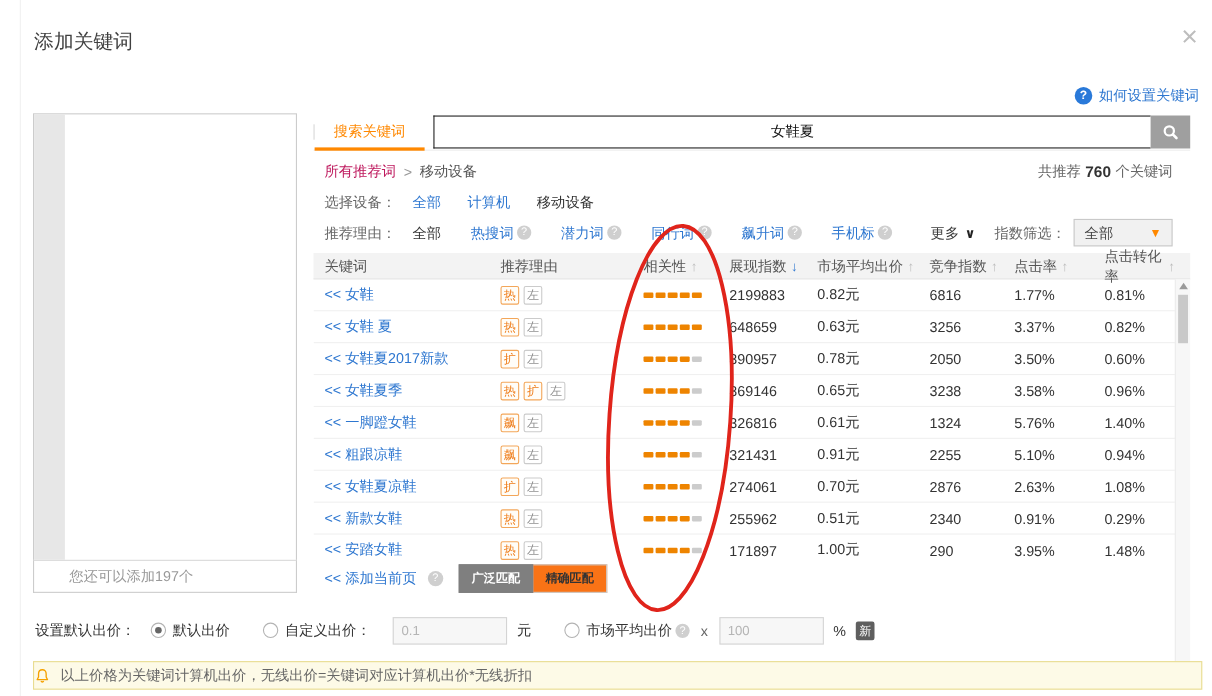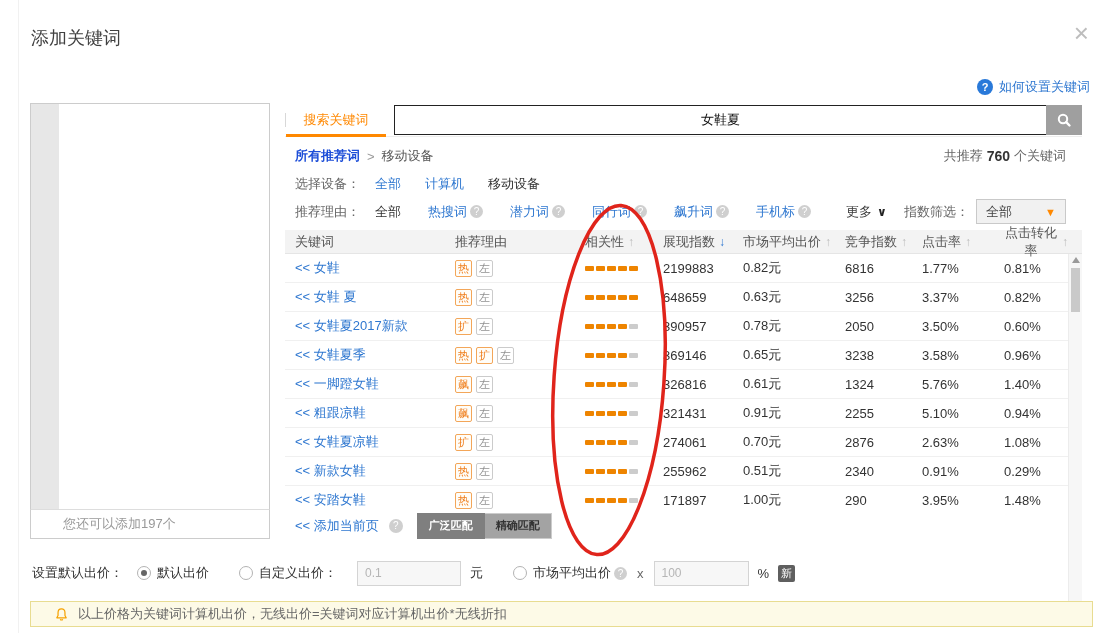--- a/index.html
+++ b/index.html
@@ -27,39 +27,39 @@
   .tab{width:100px;text-align:center;font-size:13px;color:#555;line-height:34px;height:34px;position:relative;cursor:pointer;}
   .tab.active{color:#ff8800;}
   .tab.active::after{content:"";position:absolute;left:0;bottom:0;width:100%;height:3px;background:#ff8800;}
   .tabdiv{width:1px;height:14px;background:#d8d8d8;}
   .search-input{flex:1;height:30px;border:1px solid #222;margin-left:8px;padding:0 8px;font-size:13px;color:#111;
          box-sizing:border-box;z-index:1;outline:none;border-right:none;text-align:center;}
   .search-btn{width:36px;height:30px;background:#9f9f9f;border:none;display:flex;align-items:center;justify-content:center;cursor:pointer;z-index:1;padding:0;}
 
   .filters{padding-left:10px;font-size:13px;}
   .crumb-row{margin-top:10px;display:flex;align-items:center;height:18px;padding-right:16px;}
-  .crumb-root{color:#1d4ed8;font-weight:bold;} .crumb-sep{color:#999;margin:0 7px;} .crumb-cur{color:#555;}
+  .crumb-root{color:#be185d;} .crumb-sep{color:#999;margin:0 7px;} .crumb-cur{color:#555;}
   .total{margin-left:auto;color:#666;display:flex;align-items:center;}
   .total b{color:#333;margin:0 4px;font-size:14px;}
   .filter-row{margin-top:9px;display:flex;align-items:center;height:19px;padding-right:16px;}
   .frow-label{color:#666;width:80px;flex:none;}
   .flink{color:#2e77d0;cursor:pointer;margin-right:24px;display:inline-flex;align-items:center;}
   .flink.sel{color:#333;cursor:default;}
   .reason-row .flink{margin-right:27px;}
   .qdot{width:13px;height:13px;border-radius:50%;background:#cfcfcf;color:#fff;font-size:10px;flex:none;
         display:inline-flex;align-items:center;justify-content:center;margin-left:3px;}
   .more{color:#3a3a3a;margin-left:8px;display:inline-flex;align-items:center;gap:5px;cursor:pointer;}
   .chev{font-size:12px;font-weight:bold;color:#222;}
   .index-filter{margin-left:auto;display:flex;align-items:center;color:#666;}
   .dropdown{width:90px;height:25px;border:1px solid #c9c9c9;background:#f1f1f1;display:flex;align-items:center;
         justify-content:space-between;padding:0 9px;margin-left:7px;box-sizing:border-box;color:#444;cursor:pointer;}
   .tri{color:#ff8800;font-size:11px;}
 
   
-  .thead{margin-top:9px;height:23px;background:#f3f3f3;display:flex;align-items:center;font-size:13px;color:#555;border-bottom:1px solid #e5e5e5;text-align:center;}
+  .thead{margin-top:9px;height:23px;background:#f3f3f3;display:flex;align-items:center;font-size:13px;color:#555;border-bottom:1px solid #e5e5e5;}
   .th{display:flex;align-items:center;padding-left:10px;box-sizing:border-box;flex:none;}
   .arrow{margin-left:4px;color:#bbb;font-size:12px;}
   .arrow.active{color:#2e77d0;font-weight:bold;}
   .tbody{height:256px;overflow:hidden;position:relative;}
   .trow{height:28px;display:flex;align-items:center;border-bottom:1px solid #f0f0f0;font-size:13px;}
   .td{padding-left:10px;box-sizing:border-box;display:flex;align-items:center;flex:none;}
   .kw{color:#2e77d0;cursor:pointer;white-space:nowrap;}
   .badge{display:inline-flex;align-items:center;justify-content:center;width:15px;height:15px;border-radius:2px;
         font-size:11px;margin-right:4px;box-sizing:content-box;}
   .badge.orange{border:1px solid #f3a659;color:#ef7d1a;background:#fffdf8;}
@@ -70,35 +70,35 @@
   .vscroll{position:absolute;right:0;top:151px;width:14px;height:359px;background:#f7f7f7;border-left:1px solid #ececec;box-sizing:border-box;}
   .vs-up{position:absolute;top:3px;left:3px;width:0;height:0;border-left:4px solid transparent;border-right:4px solid transparent;border-bottom:6px solid #9a9a9a;}
   .vs-thumb{position:absolute;top:14px;left:2px;width:9px;height:44px;background:#c9c9c9;}
   .vs-down{position:absolute;bottom:4px;left:3px;width:0;height:0;border-left:4px solid transparent;border-right:4px solid transparent;border-top:6px solid #9a9a9a;}
 
   .table-footer{height:31px;display:flex;align-items:center;padding-left:10px;font-size:13px;}
   .addlink{color:#2e77d0;cursor:pointer;}
   .table-footer .qdot{margin-left:10px;margin-right:14px;width:14px;height:14px;}
   .btn{height:26px;padding:0 11px;font-size:11px;font-weight:bold;display:inline-flex;align-items:center;justify-content:center;cursor:pointer;box-sizing:border-box;}
   .btn.dark{background:#7f7f7f;color:#fff;border:1px solid #7f7f7f;}
-  .btn.light{background:#a3a3a3;color:#333;border:1px solid #ccc;border-left:none;}
+  .btn.light{background:#f97316;color:#333;border:1px solid #ccc;border-left:none;}
 
   
   .bid-row{position:absolute;left:32px;top:560px;display:flex;align-items:center;font-size:13px;color:#333;height:26px;}
   .bid-label{margin-right:14px;}
   .radio{width:14px;height:14px;border:1px solid #b3b3b3;border-radius:50%;background:#fff;display:inline-block;
         position:relative;margin-right:6px;box-sizing:border-box;flex:none;cursor:pointer;}
   .radio.checked::after{content:"";position:absolute;left:3px;top:3px;width:6px;height:6px;border-radius:50%;background:#666;}
   .bid-opt{display:inline-flex;align-items:center;}
   .bid-input{height:25px;background:#f7f7f7;border:1px solid #d4d4d4;color:#b5b5b5;padding:0 7px;font-size:12px;box-sizing:border-box;}
   .new-badge{width:17px;height:17px;background:#5f5f5f;color:#fff;font-size:11px;display:inline-flex;align-items:center;justify-content:center;border-radius:2px;}
 
   
   .notice{position:absolute;left:30px;top:601px;width:1063px;height:26px;background:#fdfae7;border:1px solid #e8dc91;
-        box-sizing:border-box;display:flex;align-items:center;gap:9px;padding-left:23px;font-size:13px;color:#666;}
+        box-sizing:border-box;display:flex;align-items:center;gap:9px;padding-left:0;font-size:13px;color:#666;}
 
   
   .annotation{position:absolute;left:543px;top:196px;width:134px;height:368px;pointer-events:none;z-index:5;}
 </style>
 </head>
 <body>
 
 <div class="stage">
   <div class="bg-edge"></div>
 

